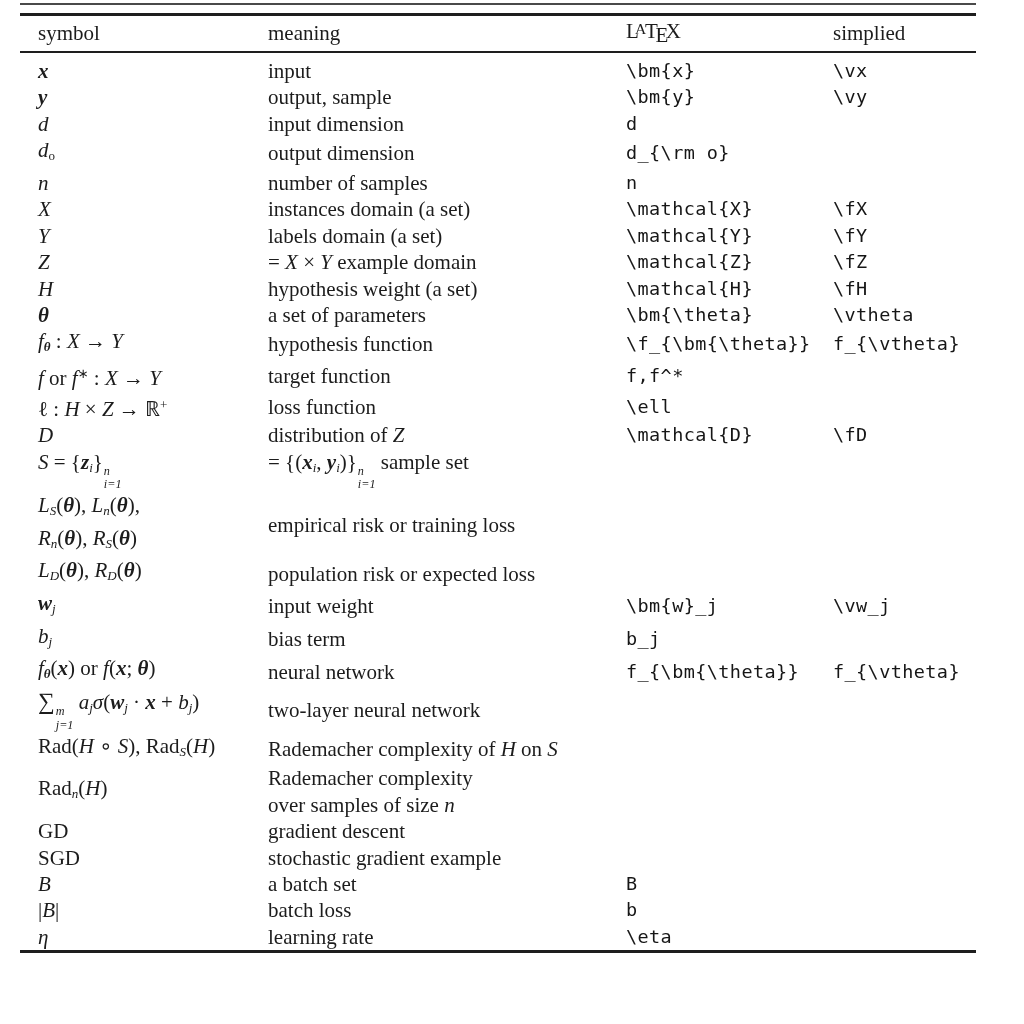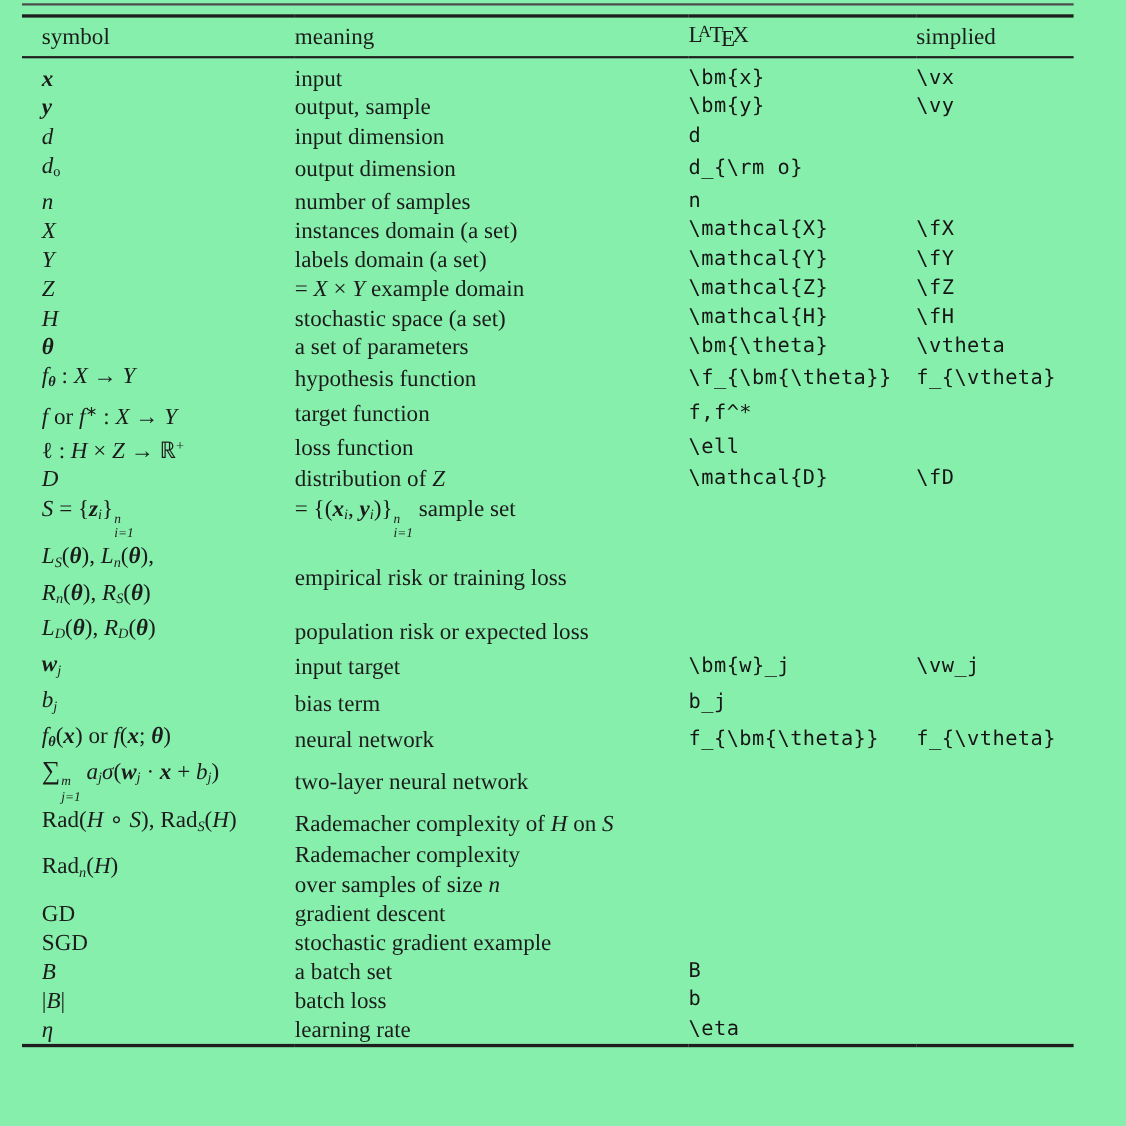--- a/index.html
+++ b/index.html
@@ -1,17 +1,17 @@
 <!DOCTYPE html>
 <html><head>
 <meta charset="utf-8">
 <style>
   html,body { margin:0; padding:0; background:#ececec; }
   .page {
-    position:relative; width:1024px; height:1024px; background:#86efac;
+    position:relative; width:1024px; height:1024px; background:#ffffff;
     overflow:hidden; font-family:"Liberation Serif", serif; color:#1c1c1c;
   }
   .tablewrap { position:absolute; left:20px; top:3px; width:956px; }
   .rule-top-thin { height:2px; background:#4a4a4a; }
   .rule-gap { height:8px; }
   table.notation {
     width:100%; border-collapse:collapse; table-layout:fixed;
     border-top:3px solid #1e1e1e; border-bottom:3px solid #1e1e1e;
   }
   col.c1 { width:248px; } col.c2 { width:358px; } col.c3 { width:207px; } col.c4 { width:143px; }
@@ -153,21 +153,21 @@
               <div class="line"><span class="">= </span><span class="s-cal">X</span><span class=""> × </span><span class="s-cal">Y</span><span class=""> example domain</span></div>
             </td>
             <td class="code">\mathcal{Z}</td>
             <td class="code">\fZ</td>
           </tr>
           <tr>
             <td class="first">
               <div class="line"><span class="s-cal">H</span></div>
             </td>
             <td>
-              <div class="line"><span class="">stochastic space (a set)</span></div>
+              <div class="line"><span class="">hypothesis weight (a set)</span></div>
             </td>
             <td class="code">\mathcal{H}</td>
             <td class="code">\fH</td>
           </tr>
           <tr>
             <td class="first">
               <div class="line"><span class="s-bf">θ</span></div>
             </td>
             <td>
               <div class="line"><span class="">a set of parameters</span></div>
@@ -250,21 +250,21 @@
               <div class="line"><span class="">population risk or expected loss</span></div>
             </td>
             <td class="code"></td>
             <td class="code"></td>
           </tr>
           <tr>
             <td class="first">
               <div class="line"><span class="s-bf">w</span><span class="s-sub s-it">j</span></div>
             </td>
             <td>
-              <div class="line"><span class="">input target</span></div>
+              <div class="line"><span class="">input weight</span></div>
             </td>
             <td class="code">\bm{w}_j</td>
             <td class="code">\vw_j</td>
           </tr>
           <tr>
             <td class="first">
               <div class="line"><span class="s-it">b</span><span class="s-sub s-it">j</span></div>
             </td>
             <td>
               <div class="line"><span class="">bias term</span></div>

